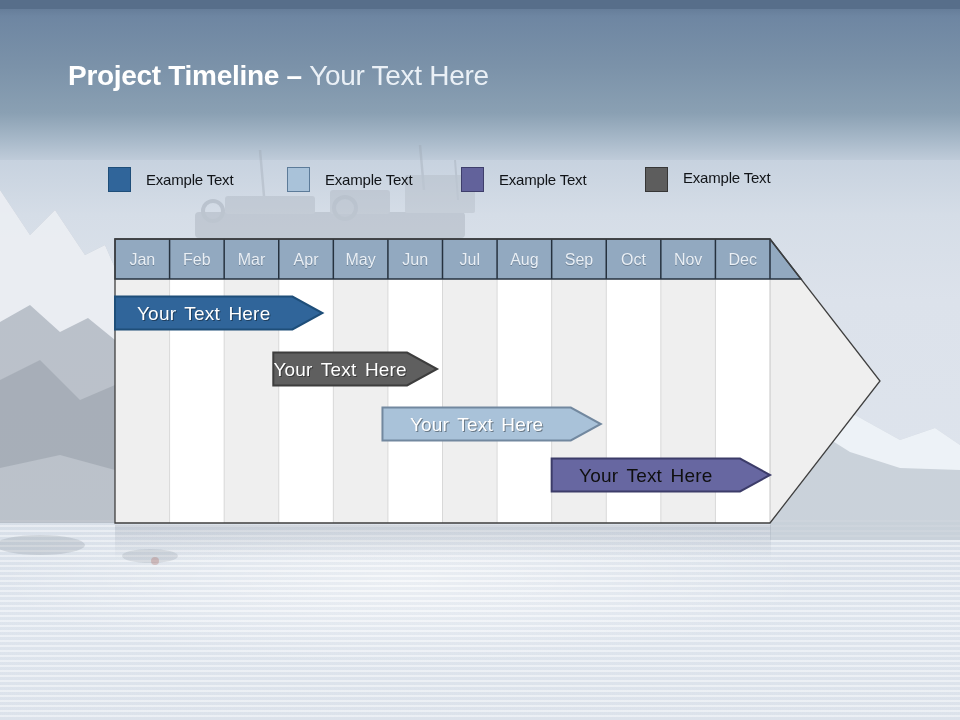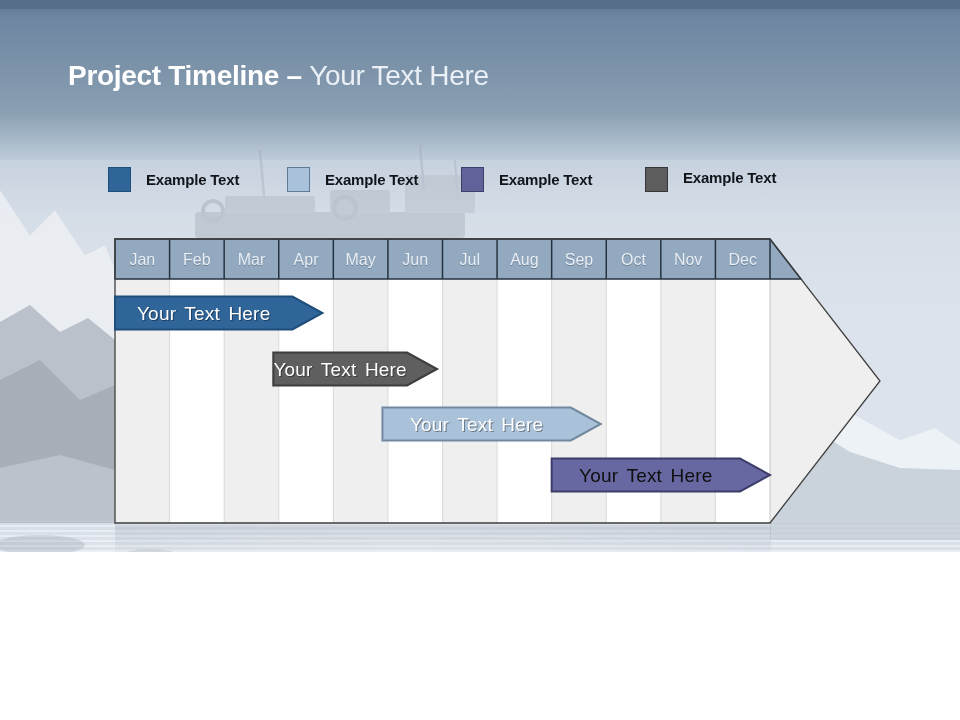--- a/index.html
+++ b/index.html
@@ -1,18 +1,18 @@
 <!DOCTYPE html>
 <html><head>
 <meta charset="utf-8">
 <style>
   * { margin:0; padding:0; box-sizing:border-box; }
   html,body { width:960px; height:720px; overflow:hidden; }
   body { font-family:"Liberation Sans", sans-serif; }
-  .slide { position:relative; width:960px; height:552px; overflow:hidden; background:#8b5cf6; }
+  .slide { position:relative; width:960px; height:720px; overflow:hidden; background:#8b5cf6; }
 
   
   .bg-top-strip { position:absolute; left:0; top:0; width:960px; height:9px; background:#576E8A; }
   .bg-header { position:absolute; left:0; top:0; width:960px; height:166px;
     background:linear-gradient(180deg,#5D7490 0%,#6E86A2 10%,#7B92A9 40%,#8AA0B3 68%,#A9BACA 85%,#C6D1DE 100%); }
   .bg-photo { position:absolute; left:0; top:160px; width:960px; height:560px;
     background:linear-gradient(180deg,#C7D2DF 0px,#D5DDE7 55px,#DCE2EB 140px,#E0E6EE 100%); }
   .bg-water { position:absolute; left:0; top:520px; width:960px; height:200px;
     background:
       repeating-linear-gradient(180deg, rgba(255,255,255,0.38) 0 2px, rgba(205,214,225,0.18) 2px 5px),
@@ -26,21 +26,21 @@
   .title .t-light { font-weight:400; color:#EAF0F6; }
 
   
   .legend { position:absolute; left:0; top:167px; width:960px; height:28px; }
   .legend-item { position:absolute; top:0; display:flex; align-items:center; }
   .legend-item:nth-child(1){ left:108px; }
   .legend-item:nth-child(2){ left:287px; }
   .legend-item:nth-child(3){ left:461px; }
   .legend-item:nth-child(4){ left:645px; }
   .legend-swatch { width:23px; height:25px; border:1.5px solid #2B3A4A; margin-right:15px; }
-  .legend-label { font-size:15px; font-weight:700; color:#111418; letter-spacing:-0.2px; white-space:nowrap; }
+  .legend-label { font-size:15px; font-weight:400; color:#111418; letter-spacing:-0.2px; white-space:nowrap; }
   .legend-item:nth-child(4) .legend-label { position:relative; top:-2px; }
 
   
   .timeline-svg { position:absolute; left:0; top:0; width:960px; height:720px;
     font-family:"Liberation Sans", sans-serif; }
   .month-label { font-size:16px; filter:drop-shadow(0.5px 1px 0.5px rgba(40,55,70,0.35)); }
   .bar-label { font-size:19px; letter-spacing:0.2px; word-spacing:3px; }
   .bar-label.shadowed { filter:drop-shadow(1px 1.5px 0.6px rgba(0,0,0,0.38)); }
 </style>
 </head>

